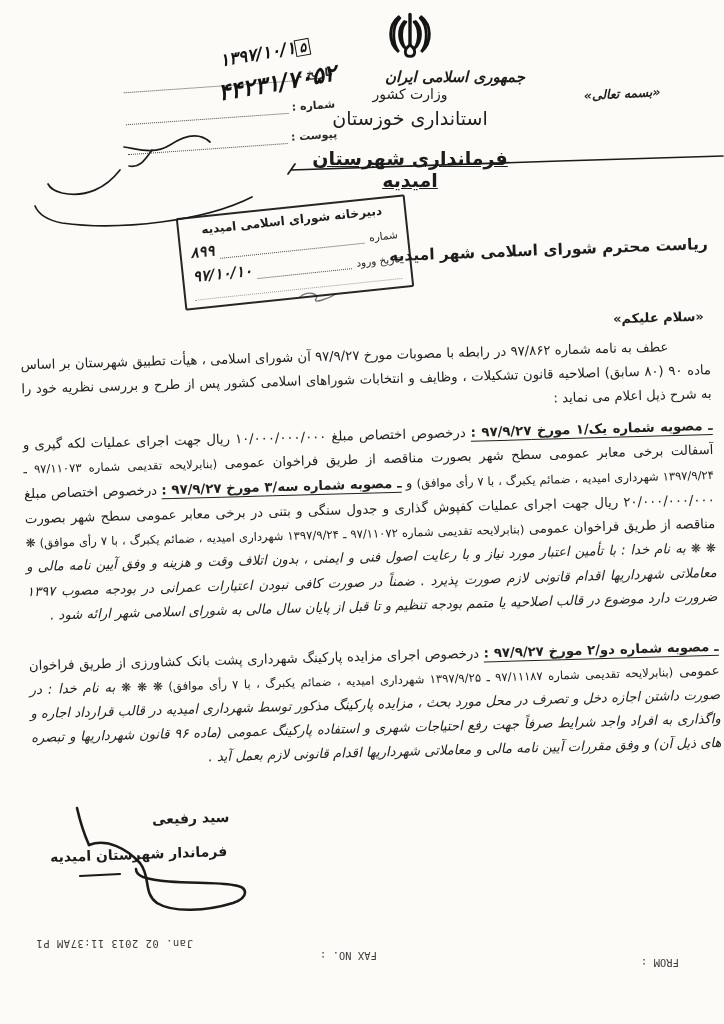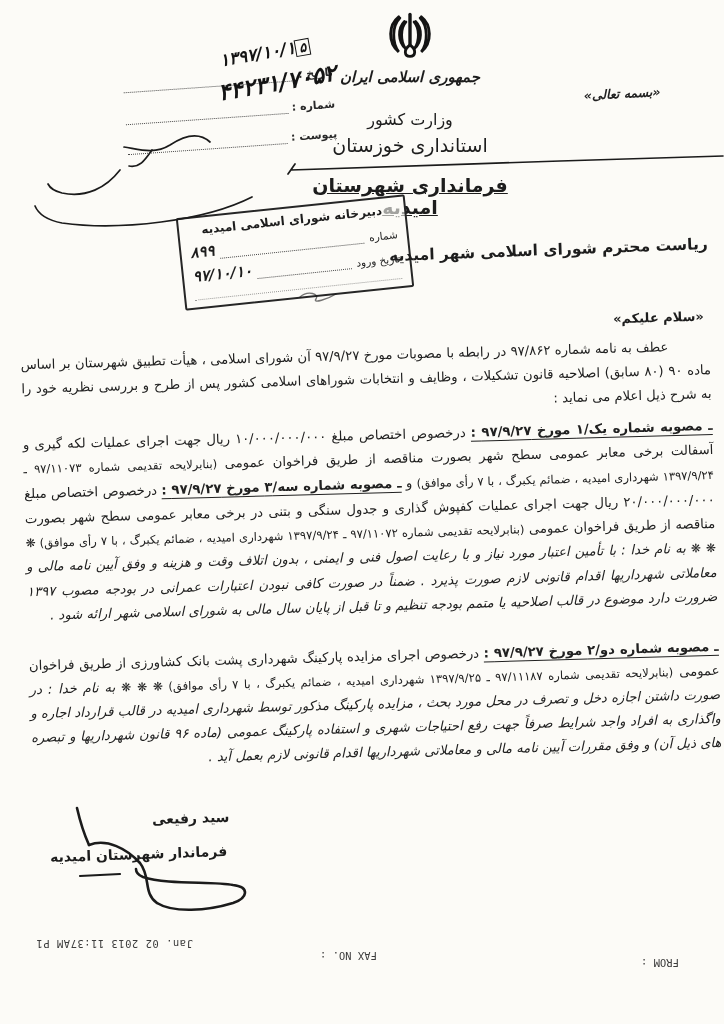--- a/index.html
+++ b/index.html
@@ -34,22 +34,22 @@
   
   .besmele{
     position:absolute;right:22px;top:86px;width:160px;
     font-size:12.5px;font-weight:bold;font-style:italic;
     text-align:center;transform:rotate(-3deg);color:#222;
     letter-spacing:1px;
   }
   
   .letterhead{position:absolute;left:295px;top:10px;width:230px;text-align:center;}
   .emblem{display:block;margin:0 auto 6px auto;}
-  .lh-republic{font-size:15px;font-weight:bold;font-style:italic;letter-spacing:1px;margin-top:2px;}
-  .lh-ministry{font-size:16px;margin-top:24px;letter-spacing:2px;}
+  .lh-republic{font-size:15px;font-weight:bold;font-style:italic;letter-spacing:1px;margin-top:2px;text-align:right;}
+  .lh-ministry{font-size:14px;margin-top:0;letter-spacing:2px;}
   .lh-province{font-size:19px;margin-top:5px;letter-spacing:1px;}
   .lh-office{font-size:19px;font-weight:bold;margin-top:18px;text-decoration:underline;}
   
   .stamp{
     position:absolute;left:180px;top:206px;width:208px;
     border:2.5px solid #262626;border-radius:2px;
     padding:5px 9px 7px 9px;
     transform:rotate(-6deg);
     background:rgba(252,251,247,0.6);
   }

